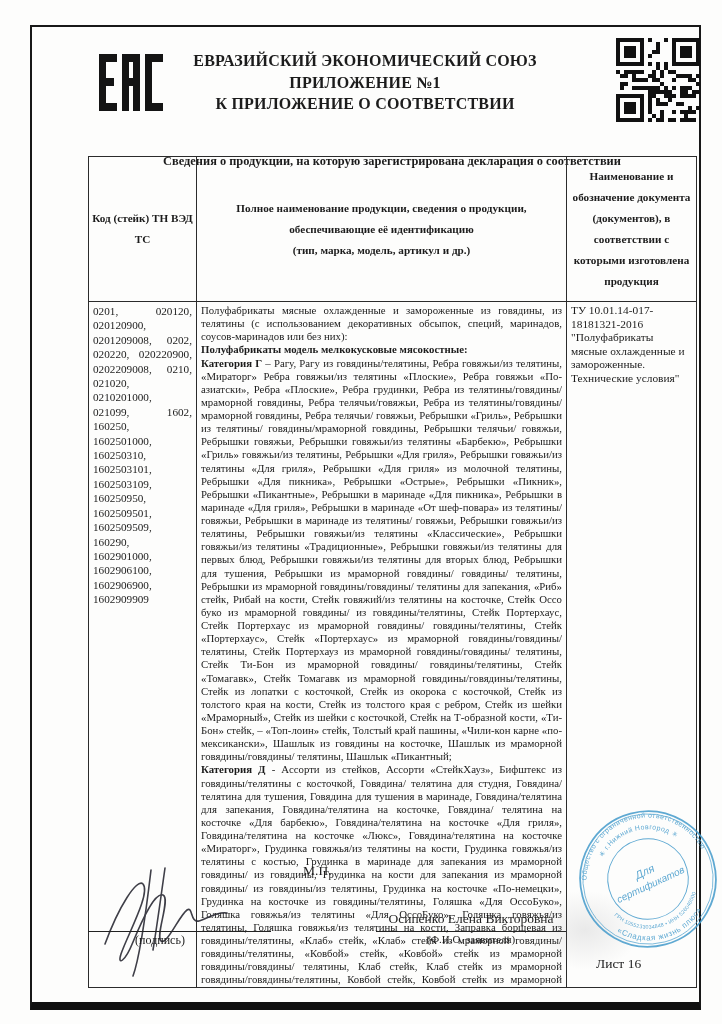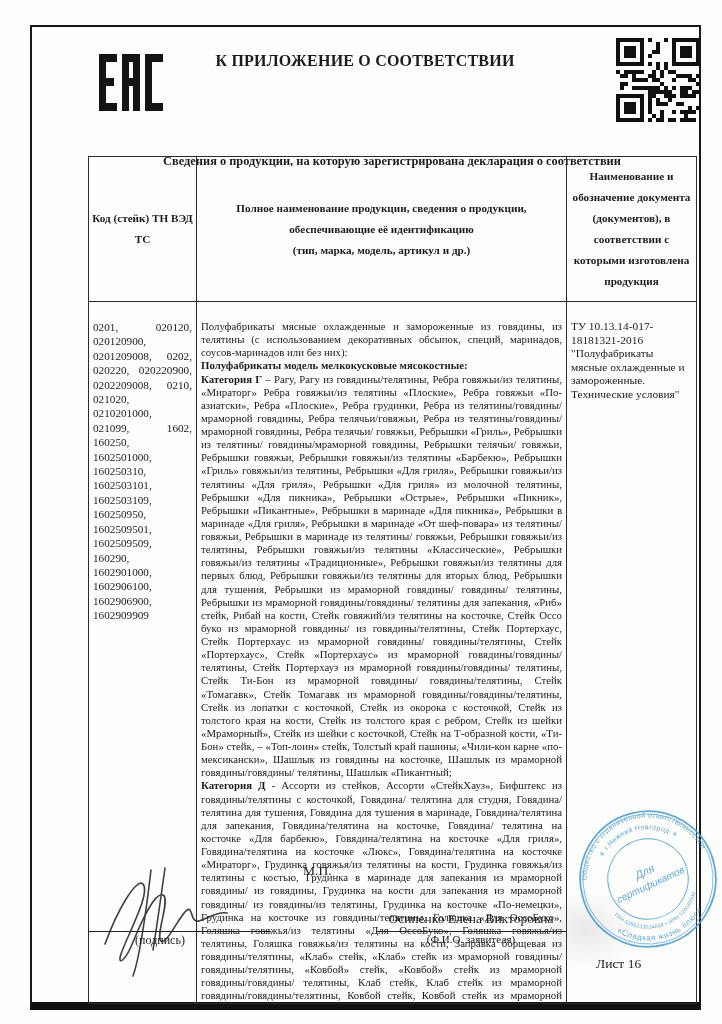--- a/index.html
+++ b/index.html
@@ -18,21 +18,21 @@
   .caption{position:absolute;left:88px;top:154px;width:608px;text-align:center;
            font-weight:bold;font-size:12.4px;}
   
   .main-table{position:absolute;left:88px;top:156px;width:608px;
               border-collapse:collapse;table-layout:fixed;}
   .main-table th,.main-table td{border:1px solid #2b2b2b;vertical-align:top;
               padding:2px 4px;box-sizing:border-box;}
   .main-table th{font-weight:bold;font-size:11.2px;line-height:21px;
               text-align:center;vertical-align:middle;padding:9px 3px;}
   .main-table td{font-size:10.8px;line-height:13.12px;}
-  .cell-inner{height:681px;overflow:hidden;margin-top:16px;}
+  .cell-inner{height:681px;overflow:hidden;}
   .codes-cell .cell-inner{text-align:justify;word-spacing:3px;font-size:11.2px;line-height:14.4px;}
   .product-cell .cell-inner{text-align:justify;}
   .product-cell p{margin:0;}
   .doc-cell .cell-inner{text-align:left;font-size:11.4px;line-height:13.6px;}
   
   .sig-line{position:absolute;left:88px;top:910px;width:183px;height:21px;
             border-bottom:1.6px solid #222;}
   .sig-caption{position:absolute;left:100px;top:933px;width:120px;text-align:center;
             font-size:12px;}
   .signature-svg{position:absolute;left:95px;top:866px;width:180px;height:112px;}
@@ -68,20 +68,22 @@
       <rect x="23" y="0" width="18" height="8"></rect>
         <rect x="23" y="24" width="18" height="8"></rect>
 
       <rect x="46" y="0" width="7" height="57"></rect>
         <rect x="46" y="0" width="18" height="8"></rect>
       <rect x="46" y="49" width="18" height="8"></rect>
     </svg>
   </div>
 
   <div class="titles">
+    <div>ЕВРАЗИЙСКИЙ ЭКОНОМИЧЕСКИЙ СОЮЗ</div>
+    <div>ПРИЛОЖЕНИЕ №1</div>
     <div>К ПРИЛОЖЕНИЕ О СООТВЕТСТВИИ</div>
   </div>
 
   <div class="qr">
     <svg viewBox="0 0 21 21" fill="#111">
         <rect x="0" y="0" width="1" height="1"></rect>
         <rect x="1" y="0" width="1" height="1"></rect>
         <rect x="2" y="0" width="1" height="1"></rect>
         <rect x="3" y="0" width="1" height="1"></rect>
         <rect x="4" y="0" width="1" height="1"></rect>
@@ -316,21 +318,21 @@
         </td>
         <td class="product-cell">
           <div class="cell-inner">
             <p><span>Полуфабрикаты мясные охлажденные и замороженные  из говядины, из телятины (с использованием декоративных обсыпок, специй, маринадов, соусов-маринадов или без них):</span></p>
             <p><b>Полуфабрикаты модель мелкокусковые мясокостные:</b></p>
             <p><b>Категория Г</b><span> – Рагу, Рагу из говядины/телятины, Ребра говяжьи/из телятины, «Мираторг» Ребра говяжьи/из телятины «Плоские», Ребра говяжьи «По-азиатски», Ребра «Плоские», Ребра грудинки, Ребра из телятины/говядины/ мраморной говядины, Ребра телячьи/говяжьи,  Ребра из телятины/говядины/ мраморной говядины, Ребра телячьи/ говяжьи, Ребрышки «Гриль», Ребрышки из телятины/ говядины/мраморной говядины, Ребрышки телячьи/ говяжьи, Ребрышки говяжьи, Ребрышки говяжьи/из телятины «Барбекю», Ребрышки «Гриль» говяжьи/из телятины, Ребрышки «Для гриля», Ребрышки говяжьи/из телятины «Для гриля», Ребрышки «Для гриля» из молочной телятины, Ребрышки «Для пикника», Ребрышки «Острые», Ребрышки «Пикник», Ребрышки «Пикантные», Ребрышки в маринаде «Для пикника», Ребрышки в маринаде «Для гриля», Ребрышки в маринаде «От шеф-повара» из телятины/говяжьи, Ребрышки в маринаде из телятины/ говяжьи, Ребрышки говяжьи/из телятины, Ребрышки говяжьи/из телятины «Классические», Ребрышки говяжьи/из телятины «Традиционные», Ребрышки говяжьи/из телятины для первых блюд, Ребрышки говяжьи/из телятины для вторых блюд, Ребрышки для тушения, Ребрышки из мраморной говядины/ говядины/ телятины, Ребрышки из мраморной говядины/говядины/ телятины для запекания, «Риб» стейк, Рибай на кости, Стейк говяжий/из телятины на косточке, Стейк Оссо буко из мраморной говядины/ из говядины/телятины, Стейк Портерхаус, Стейк Портерхаус из мраморной говядины/ говядины/телятины, Стейк «Портерхаус», Стейк «Портерхаус» из мраморной говядины/говядины/телятины, Стейк Портерхауз из мраморной говядины/говядины/ телятины, Стейк Ти-Бон из мраморной говядины/ говядины/телятины, Стейк «Томагавк», Стейк Томагавк из мраморной говядины/говядины/телятины, Стейк из лопатки с косточкой, Стейк из окорока с косточкой, Стейк из толстого края на кости, Стейк из толстого края с ребром, Стейк из шейки «Мраморный», Стейк из шейки с косточкой, Стейк на Т-образной кости, «Ти-Бон» стейк, – «Топ-лоин» стейк, Толстый край пашины, «Чили-кон карне «по-мексикански», Шашлык из говядины на косточке, Шашлык из мраморной говядины/говядины/ телятины, Шашлык «Пикантный;</span></p>
             <p><b>Категория Д</b><span> - Ассорти из стейков, Ассорти «СтейкХауз», Бифштекс из говядины/телятины с косточкой, Говядина/ телятина для студня, Говядина/телятина для тушения,  Говядина для тушения в маринаде, Говядина/телятина для запекания, Говядина/телятина на косточке, Говядина/ телятина на косточке «Для барбекю», Говядина/телятина на косточке «Для гриля», Говядина/телятина на косточке «Люкс», Говядина/телятина на косточке «Мираторг», Грудинка говяжья/из телятины на кости, Грудинка говяжья/из телятины с костью, Грудинка в маринаде для запекания из мраморной говядины/ из говядины, Грудинка на кости для запекания из мраморной говядины/ из говядины/из телятины, Грудинка на косточке «По-немецки», Грудинка на косточке из говядины/телятины,  Голяшка «Для ОссоБуко», Голяшка говяжья/из телятины «Для ОссоБуко»,  Голяшка говяжья/из телятины, Голяшка говяжья/из телятины на кости, Заправка борщевая из говядины/телятины, «Клаб» стейк, «Клаб» стейк из мраморной говядины/говядины/телятины, «Ковбой» стейк, «Ковбой» стейк из мраморной говядины/говядины/ телятины, Клаб стейк, Клаб стейк из мраморной говядины/говядины/телятины, Ковбой стейк, Ковбой стейк из мраморной говядины/говядины/телятины, Косточки для бульона,</span></p>
           </div>
         </td>
         <td class="doc-cell">
-          <div class="cell-inner">ТУ 10.13.14-017-18181321-2016 "Полуфабрикаты мясные охлажденные и замороженные. Технические условия"</div>
+          <div class="cell-inner">ТУ 10.01.14-017-18181321-2016 "Полуфабрикаты мясные охлажденные и замороженные. Технические условия"</div>
         </td>
       </tr>
     </tbody>
   </table>
 
   <svg class="signature-svg" viewBox="0 0 180 112" fill="none" stroke="#2b2b35" stroke-width="1.6" stroke-linecap="round" opacity=".9">
     <path d="M 10,78 C 24,40 42,12 48,18 C 56,27 32,70 26,88 C 22,100 30,96 38,76 C 48,52 60,26 68,29 C 76,32 60,70 66,75 C 72,79 84,50 92,44 C 98,40 95,57 104,55 C 112,53 122,45 132,47"></path>
     <path d="M 56,4 C 52,38 46,88 38,110"></path>
     <path d="M 70,2 C 66,30 62,60 58,84"></path>
   </svg>

